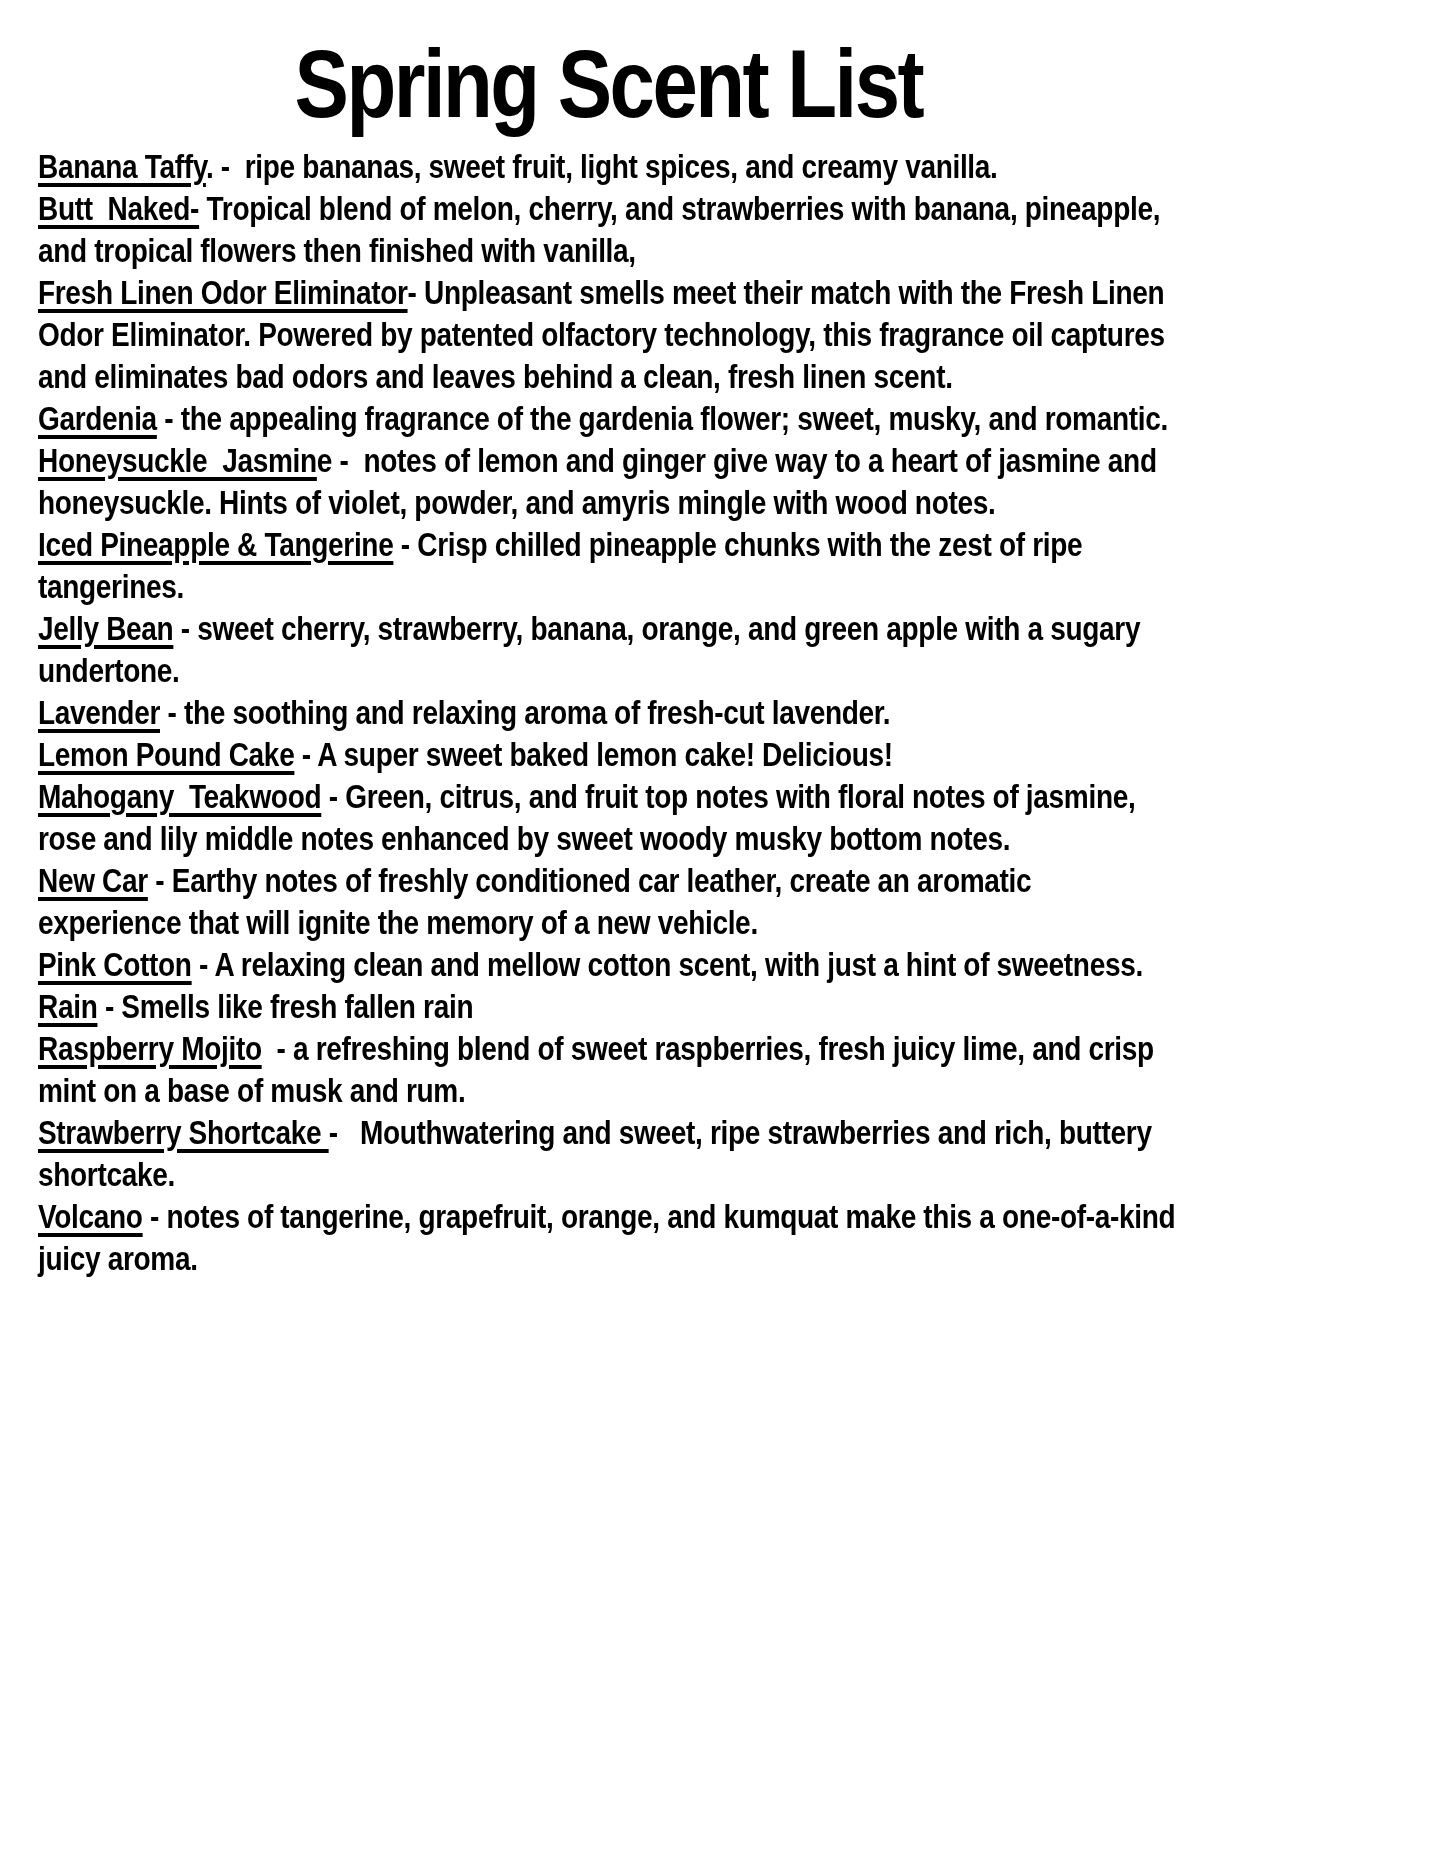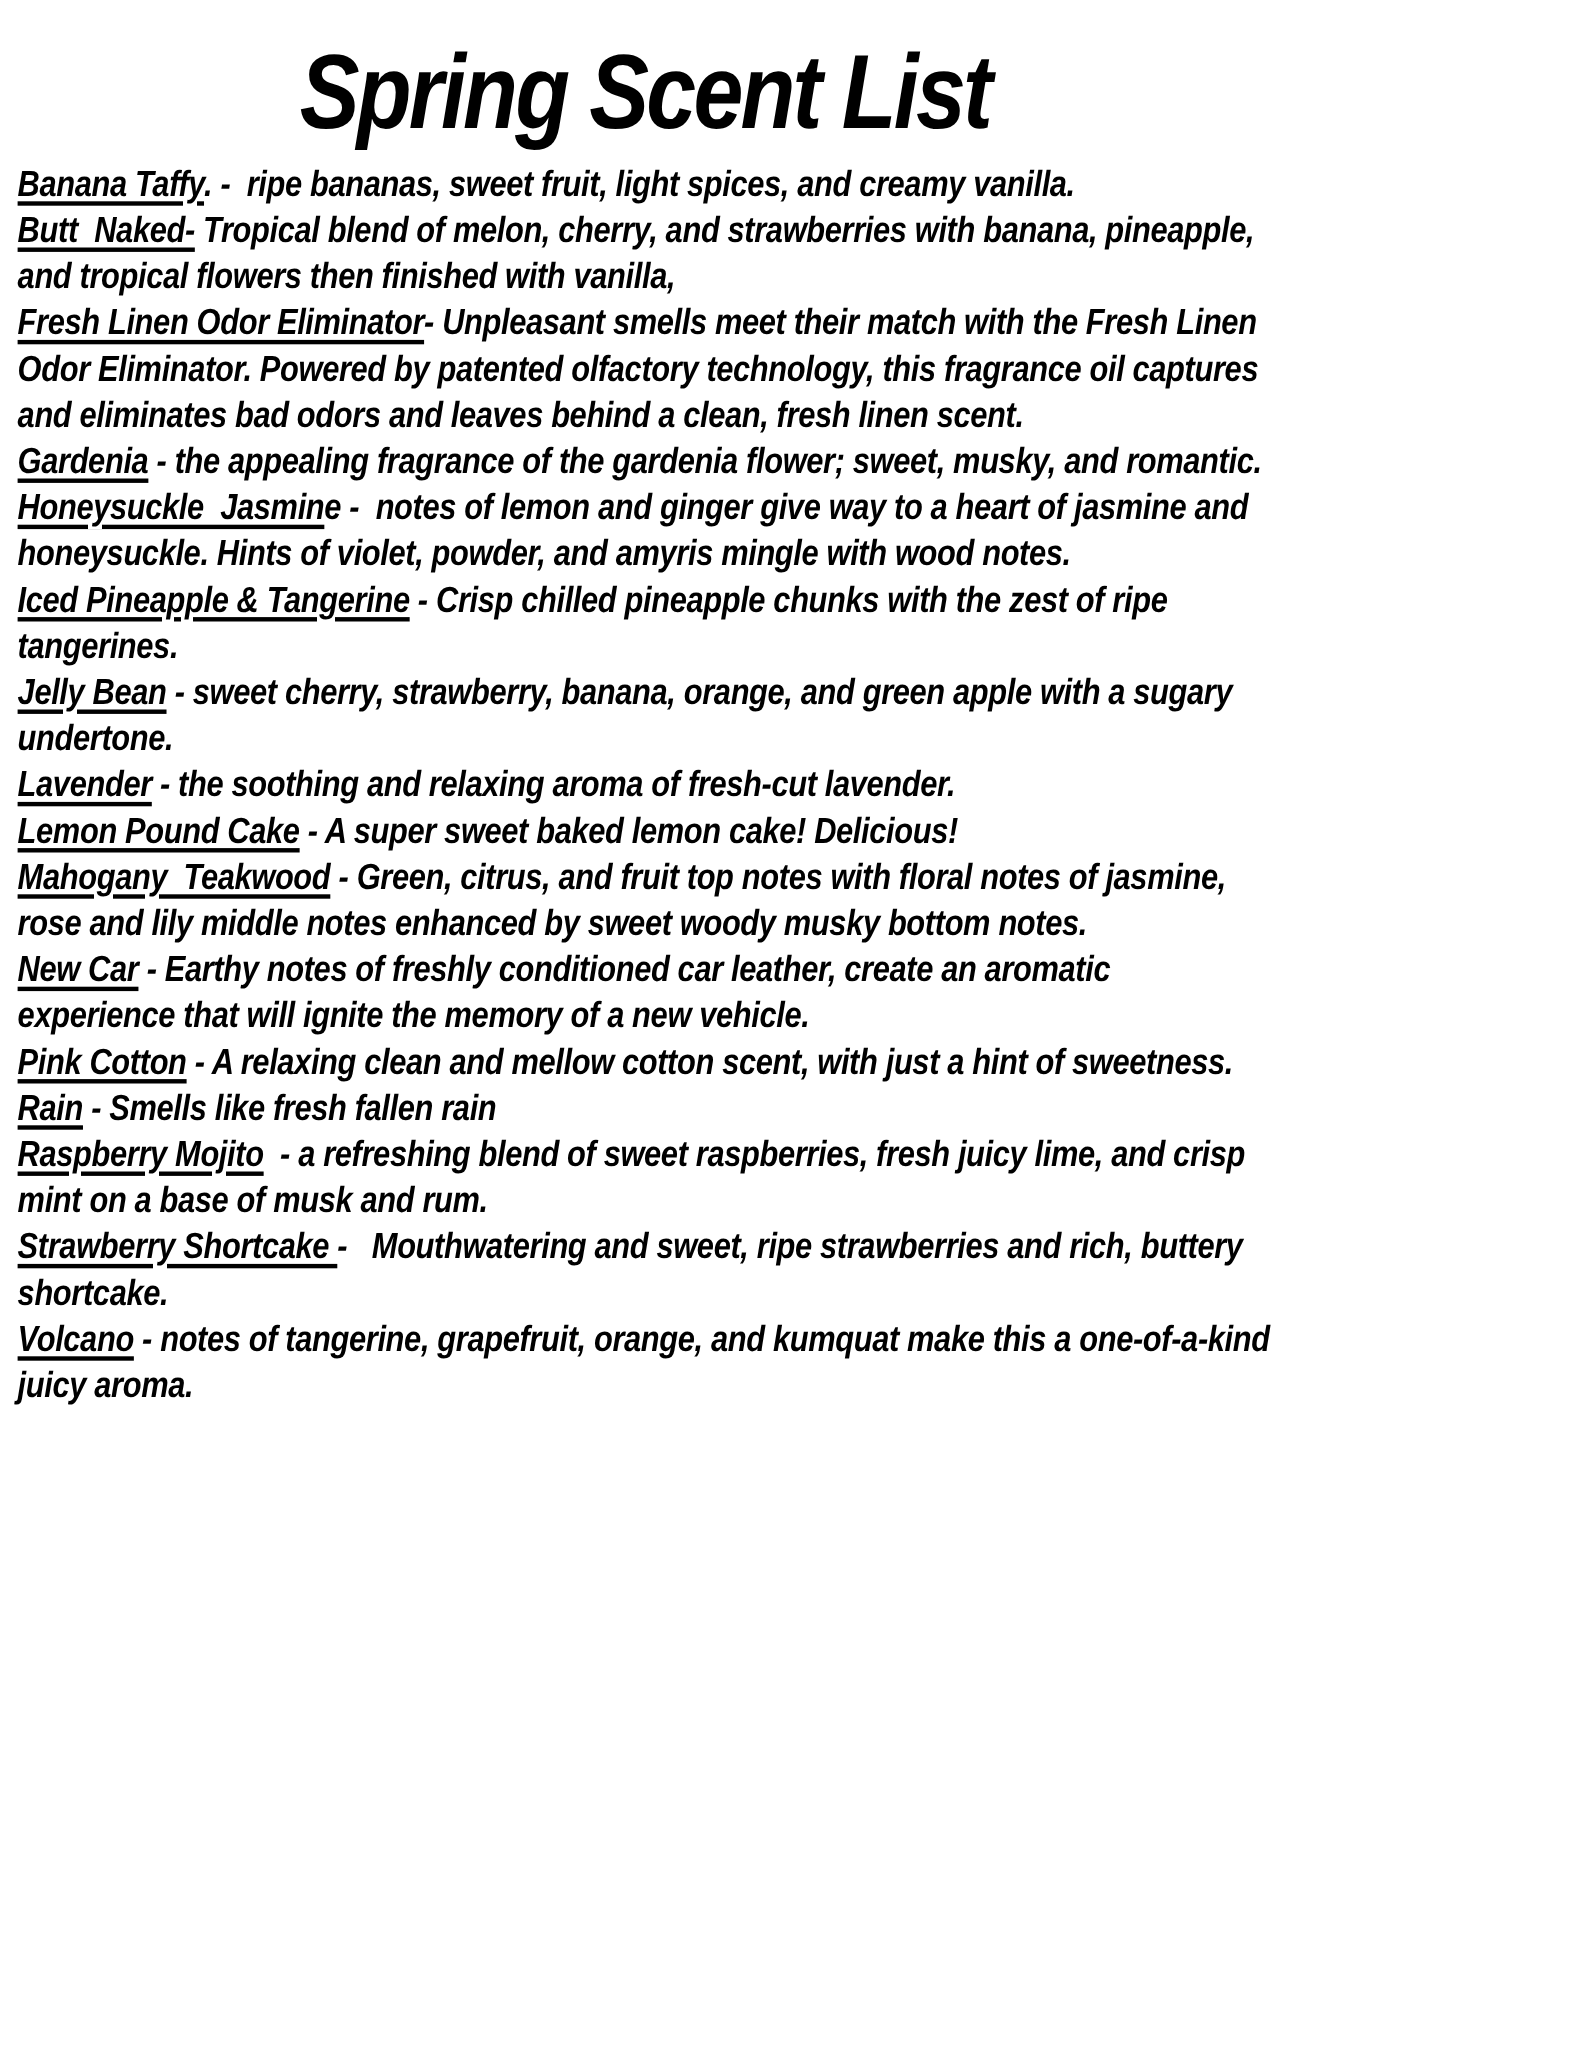--- a/index.html
+++ b/index.html
@@ -9,22 +9,21 @@
   }
   body {
     width: 1445px;
     height: 1871px;
     overflow: hidden;
     color: #000000;
     font-family: "Liberation Sans", sans-serif;
     font-weight: 700;
   }
   .page {
-    padding: 34px 0 0 16px;
-    font-style: italic;
+    padding: 34px 0 0 38px;
   }
   
   .condense {
     width: 1342px;
     transform: scaleX(0.85);
     transform-origin: 0 0;
   }
   .title {
     margin: 0 0 12px 0;
     font-size: 96px;

